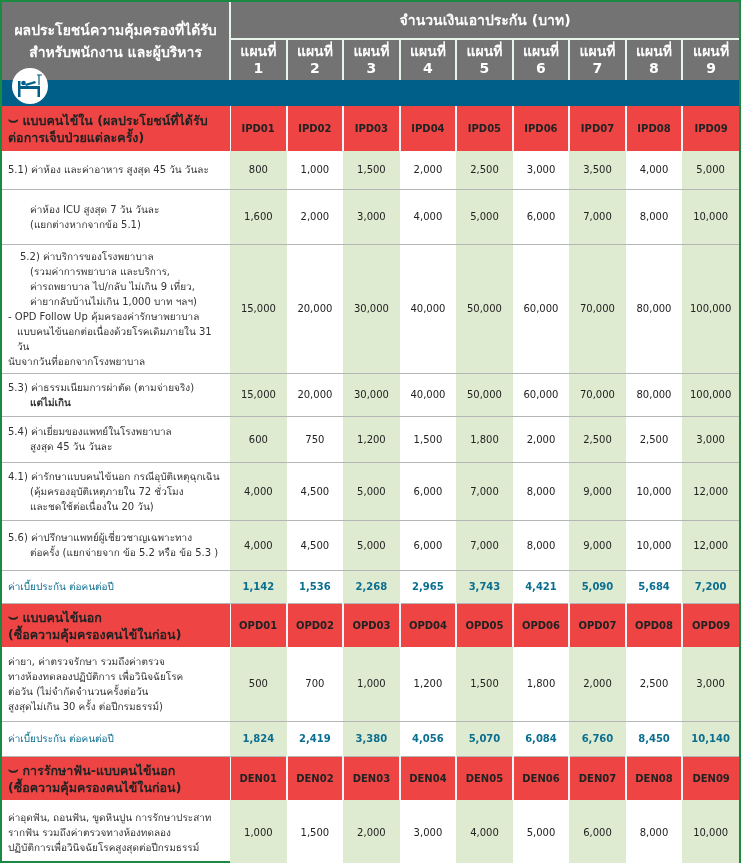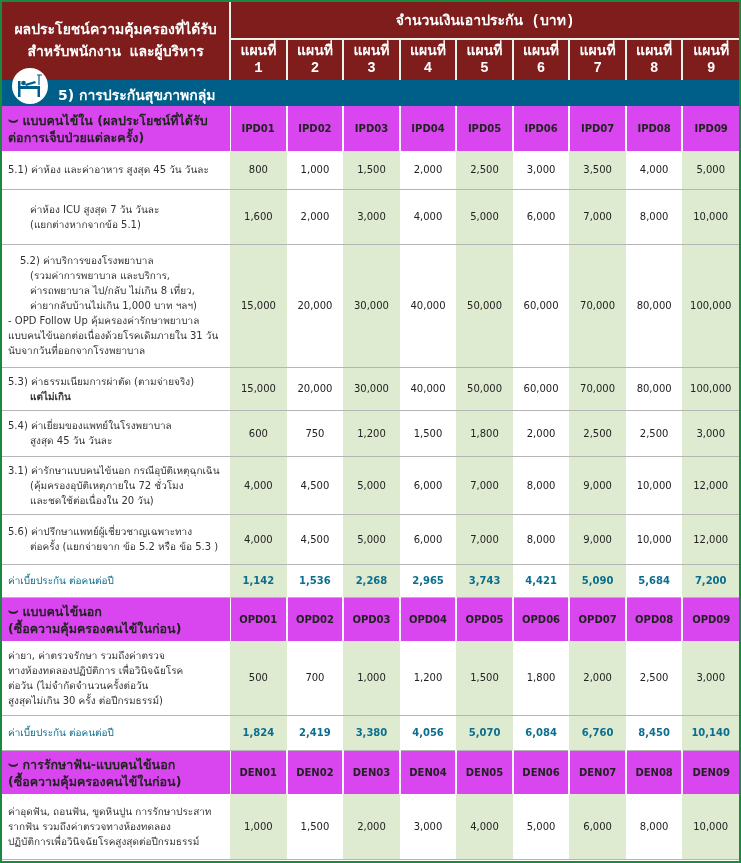--- a/index.html
+++ b/index.html
@@ -3,32 +3,32 @@
 <meta charset="utf-8">
 <style>
   html, body { margin:0; padding:0; background:#ffffff; }
   body { width:741px; height:863px; overflow:hidden; font-family:"DejaVu Sans", "Liberation Sans", sans-serif; }
   .frame { position:absolute; left:0; top:0; width:737px; height:859px; border:2px solid #1a8a43; background:#fff; }
   table { border-collapse:collapse; table-layout:fixed; width:737px; }
   col.lab { width:228px; }
   col.pl { width:56.5px; }
   td, th { padding:0; }
   
-  .hdr { background:#7f1d1d; color:#fff;font-family:Liberation Mono, monospace; }
+  .hdr { background:#737373; color:#fff; }
   .hdr-title { font-weight:bold; font-size:14px; text-align:center; line-height:22px; vertical-align:middle; border-right:2px solid #e8f3ea; }
   .hdr-top { font-weight:bold; font-size:14px; text-align:center; height:36px; border-bottom:2px solid #e8f3ea; }
   .hdr-plan { font-weight:bold; font-size:14px; text-align:center; line-height:17px; height:40px; border-right:2px solid #e8f3ea; }
   .hdr-plan:last-child { border-right:none; }
   
   .sec { background:#005f88; color:#fff; height:26px; position:relative; }
   .sec-inner { position:relative; height:26px; }
   .sec-icon { position:absolute; left:10px; top:-12px; width:36px; height:36px; border-radius:50%; background:#fff; display:flex; align-items:center; justify-content:center; }
   .sec-label { position:absolute; left:56px; top:4px; font-weight:bold; font-size:14px; }
   
-  .sub { background:#d946ef; }
+  .sub { background:#ef4444; }
   .sub-lab { font-weight:bold; font-size:12.5px; color:#222; padding:4px 6px; line-height:17px; border-right:1px solid #fff; }
   .sub-code { font-weight:bold; font-size:10px; color:#222; text-align:center; border-right:2px solid #f3f6f9; }
   .sub-code:last-child { border-right:none; }
   
   .row td { border-bottom:1px solid #b5b5b5; }
   .lab { font-size:10px; color:#333; padding:4px 6px; line-height:15px; vertical-align:middle; }
   .ind { padding-left:22px; display:block; }
   .cell { font-size:10px; color:#222; text-align:center; vertical-align:middle; }
   .odd { background:#dfebd1; }
   .even { background:#ffffff; }
@@ -107,21 +107,20 @@
           <span class="sec-icon">
             <svg width="30" height="26" viewBox="0 0 30 26">
               <rect x="3" y="13" width="22" height="3" fill="#005f88"></rect>
               <rect x="3" y="8" width="2.5" height="16" fill="#005f88"></rect>
               <rect x="22.5" y="13" width="2.5" height="11" fill="#005f88"></rect>
               <circle cx="8.5" cy="10" r="2.3" fill="#005f88"></circle>
               <path d="M10 11 L20 8 L21 10 L11 13 Z" fill="#005f88"></path>
               <path d="M24 2 L24 12 M22 2 L27 2" stroke="#005f88" stroke-width="1.2" fill="none"></path>
             </svg>
           </span>
-          <span class="sec-label">5) การประกันสุขภาพกลุ่ม</span>
         </div>
       </td>
     </tr>
   <tr class="sub" style="height: 45px;">
           <td class="sub-lab">
             <div><span class="smile">⌣</span><span>แบบคนไข้ใน (ผลประโยชน์ที่ได้รับ</span></div>
             <div>ต่อการเจ็บป่วยแต่ละครั้ง)</div>
           </td>
           <td class="sub-code">IPD01</td>
           <td class="sub-code">IPD02</td>
@@ -159,24 +158,24 @@
           <td class="cell odd">5,000</td>
           <td class="cell even">6,000</td>
           <td class="cell odd">7,000</td>
           <td class="cell even">8,000</td>
           <td class="cell odd">10,000</td>
         </tr>
         <tr class="row" style="height: 123px;">
           <td class="lab">
             <span class="" style="display: block; margin-left: 12px;">5.2) ค่าบริการของโรงพยาบาล</span>
             <span class="ind" style="display: block;">(รวมค่าการพยาบาล และบริการ,</span>
-            <span class="ind" style="display: block;">ค่ารถพยาบาล ไป/กลับ ไม่เกิน 8 เที่ยว,</span>
+            <span class="ind" style="display: block;">ค่ารถพยาบาล ไป/กลับ ไม่เกิน 9 เที่ยว,</span>
             <span class="ind" style="display: block;">ค่ายากลับบ้านไม่เกิน 1,000 บาท ฯลฯ)</span>
             <span class="" style="display: block;">- OPD Follow Up คุ้มครองค่ารักษาพยาบาล</span>
-            <span class="" style="display: block;">แบบคนไข้นอกต่อเนื่องด้วยโรคเดิมภายใน 31 วัน</span>
+            <span class="" style="display: block; margin-left: 9px;">แบบคนไข้นอกต่อเนื่องด้วยโรคเดิมภายใน 31 วัน</span>
             <span class="" style="display: block;">นับจากวันที่ออกจากโรงพยาบาล</span>
           </td>
           <td class="cell odd">15,000</td>
           <td class="cell even">20,000</td>
           <td class="cell odd">30,000</td>
           <td class="cell even">40,000</td>
           <td class="cell odd">50,000</td>
           <td class="cell even">60,000</td>
           <td class="cell odd">70,000</td>
           <td class="cell even">80,000</td>
@@ -207,21 +206,21 @@
           <td class="cell odd">1,200</td>
           <td class="cell even">1,500</td>
           <td class="cell odd">1,800</td>
           <td class="cell even">2,000</td>
           <td class="cell odd">2,500</td>
           <td class="cell even">2,500</td>
           <td class="cell odd">3,000</td>
         </tr>
         <tr class="row" style="height: 58px;">
           <td class="lab">
-            <span class="" style="display: block;">3.1) ค่ารักษาแบบคนไข้นอก กรณีอุบัติเหตุฉุกเฉิน</span>
+            <span class="" style="display: block;">4.1) ค่ารักษาแบบคนไข้นอก กรณีอุบัติเหตุฉุกเฉิน</span>
             <span class="ind" style="display: block;">(คุ้มครองอุบัติเหตุภายใน 72 ชั่วโมง</span>
             <span class="ind" style="display: block;">และชดใช้ต่อเนื่องใน 20 วัน)</span>
           </td>
           <td class="cell odd">4,000</td>
           <td class="cell even">4,500</td>
           <td class="cell odd">5,000</td>
           <td class="cell even">6,000</td>
           <td class="cell odd">7,000</td>
           <td class="cell even">8,000</td>
           <td class="cell odd">9,000</td>

